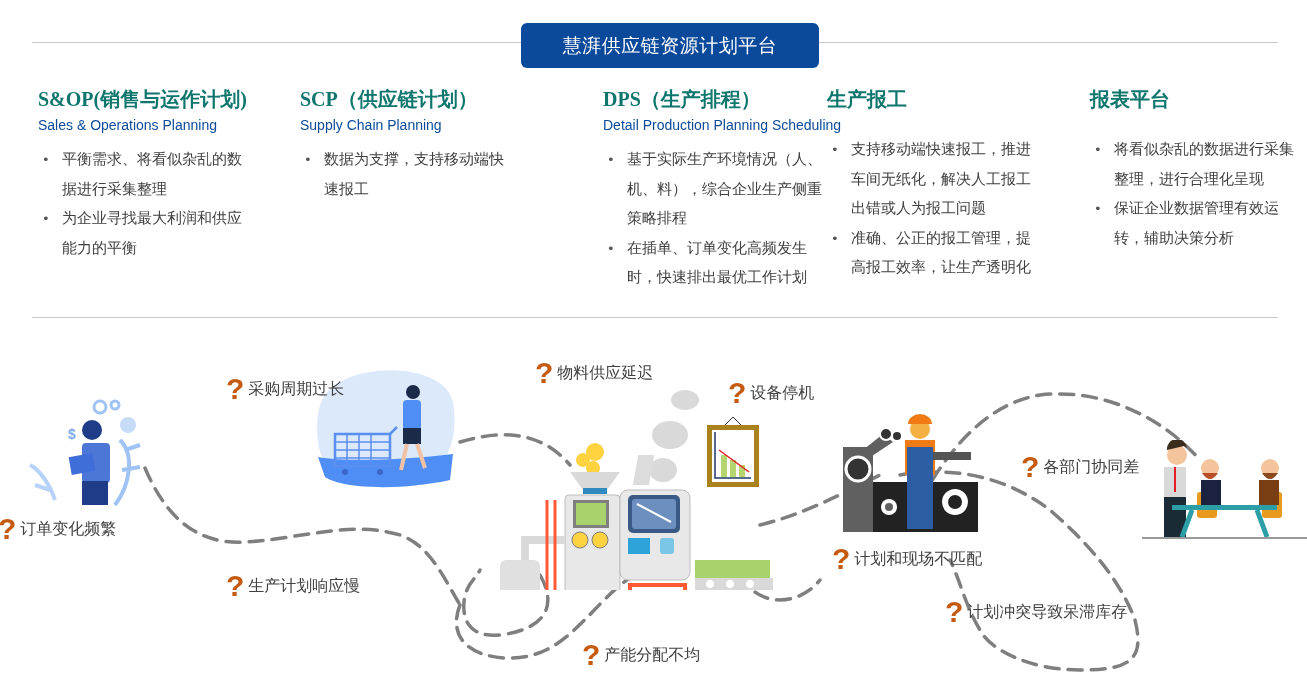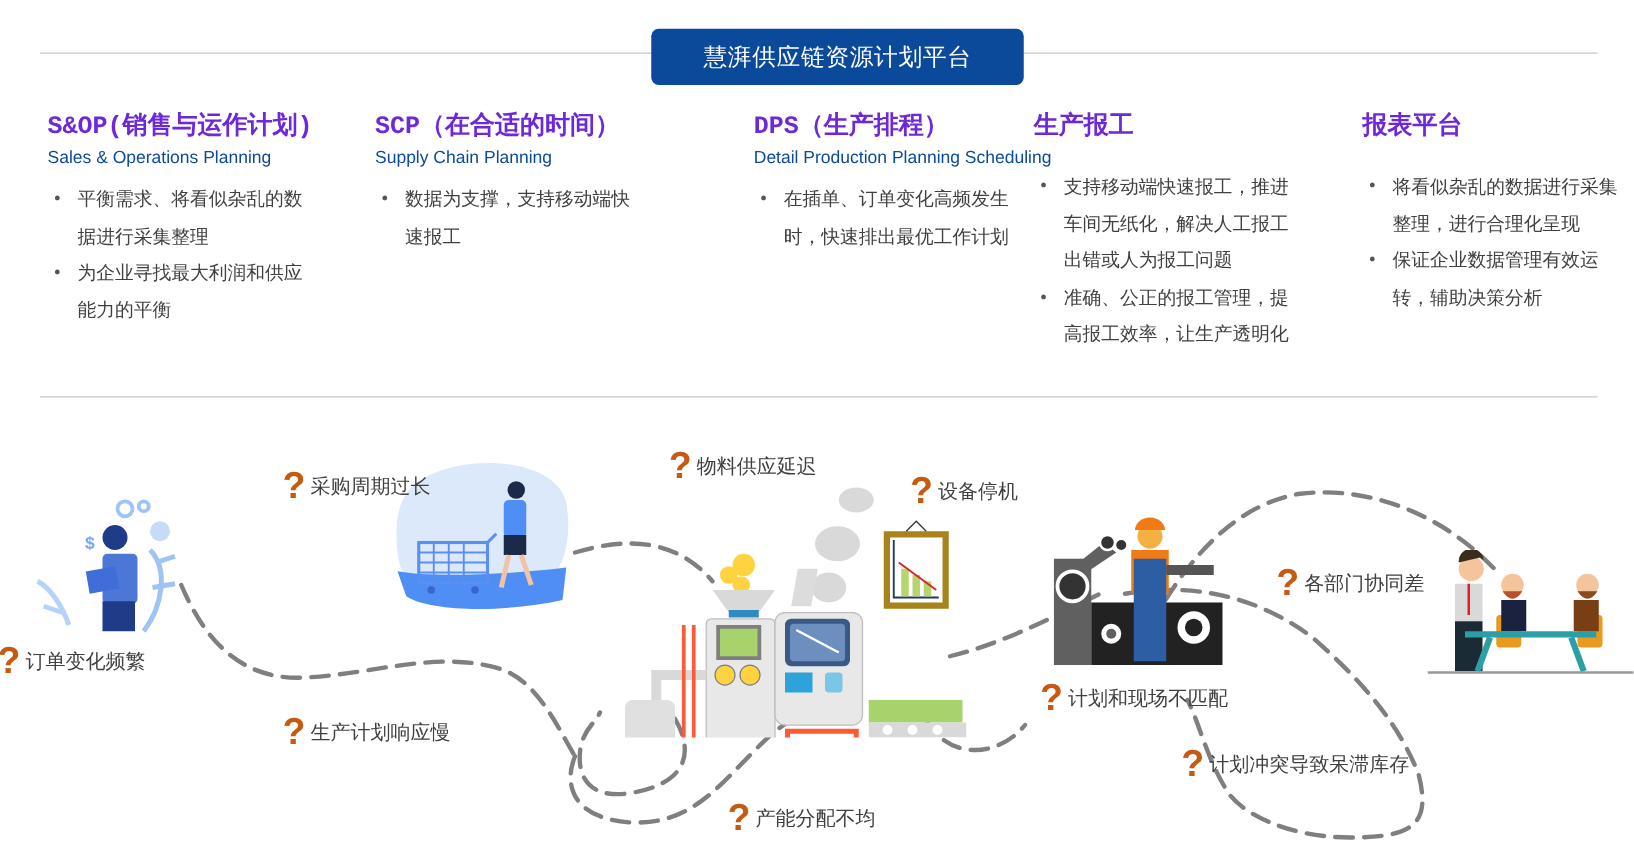--- a/index.html
+++ b/index.html
@@ -11,21 +11,21 @@
   .hline.mid { top: 317px; }
 
   .platform-badge {
     position: absolute; left: 521px; top: 23px; width: 298px; height: 45px;
     background: #0b4a9a; border-radius: 6px; color: #fff;
     font-size: 19px; display: flex; align-items: center; justify-content: center;
     letter-spacing: 0.5px;
   }
 
   .module { position: absolute; top: 86px; width: 260px; }
-  .module .title { font-family: Liberation Mono, monospace; font-weight: bold; font-size: 20px; color: #6d28d9; white-space: nowrap; }
+  .module .title { font-family: Liberation Serif, serif; font-weight: bold; font-size: 20px; color: #0f766e; white-space: nowrap; }
   .module .subtitle { font-family: "Liberation Sans", sans-serif; font-size: 14px; color: #0b4a9a; margin-top: 4px; white-space: nowrap; height: 16px; }
   .module ul { list-style: none; margin-top: 12px; }
   .module li { position: relative; padding-left: 24px; font-size: 15px; line-height: 29.5px; color: #404040; width: 215px; }
   .module li::before { content: "•"; position: absolute; left: 4px; top: 0; color: #555; font-size: 13px; }
 
   #m0 { left: 38px; }
   #m1 { left: 300px; }
   #m2 { left: 563px; margin-left: 40px; }
   #m2 li { width: 225px; }
   #m3 { left: 827px; }
@@ -50,30 +50,31 @@
 
 <div class="module" id="m0">
   <div class="title">S&amp;OP(销售与运作计划)</div>
   <div class="subtitle">Sales &amp; Operations Planning</div>
   <ul>
     <li>平衡需求、将看似杂乱的数据进行采集整理</li>
     <li>为企业寻找最大利润和供应能力的平衡</li>
   </ul>
 </div>
 <div class="module" id="m1">
-  <div class="title">SCP（在合适的时间）</div>
+  <div class="title">SCP（供应链计划）</div>
   <div class="subtitle">Supply Chain Planning</div>
   <ul>
     <li>数据为支撑，支持移动端快速报工</li>
   </ul>
 </div>
 <div class="module" id="m2">
   <div class="title">DPS（生产排程）</div>
   <div class="subtitle">Detail Production Planning Scheduling</div>
   <ul>
+    <li>基于实际生产环境情况（人、机、料），综合企业生产侧重策略排程</li>
     <li>在插单、订单变化高频发生时，快速排出最优工作计划</li>
   </ul>
 </div>
 <div class="module" id="m3">
   <div class="title">生产报工</div>
   <ul>
     <li>支持移动端快速报工，推进车间无纸化，解决人工报工出错或人为报工问题</li>
     <li>准确、公正的报工管理，提高报工效率，让生产透明化</li>
   </ul>
 </div>

